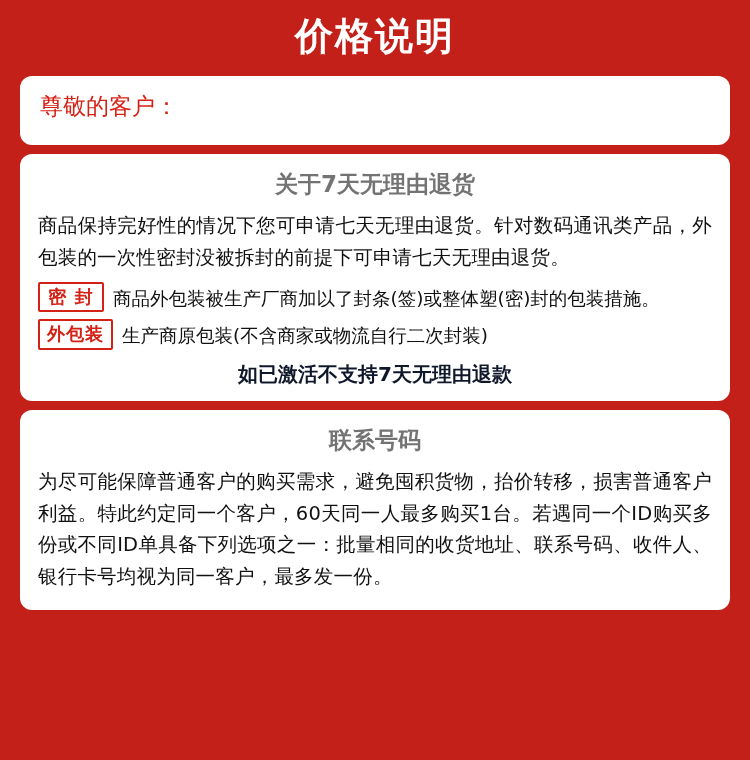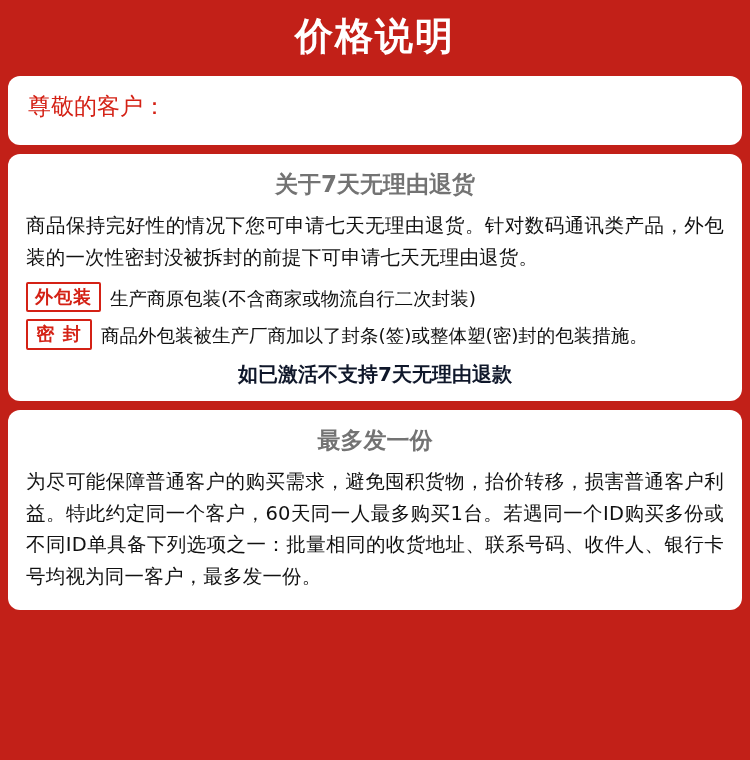--- a/index.html
+++ b/index.html
@@ -11,21 +11,21 @@
     height: 760px;
     background: #c22018;
     font-family: "DejaVu Sans", "Liberation Sans", sans-serif;
     overflow: hidden;
   }
   .page {
     width: 750px;
     height: 760px;
     background: #c22018;
     box-sizing: border-box;
-    padding: 0 8px;
+    padding: 0 20px;
     display: flex;
     flex-direction: column;
   }
   .main-title {
     color: #ffffff;
     font-size: 38px;
     font-weight: bold;
     text-align: center;
     letter-spacing: 2px;
     padding: 14px 0 16px 0;
@@ -114,30 +114,30 @@
 
   <div class="card card-lead">
     <div class="lead-heading">尊敬的客户：</div>
   </div>
 
   <div class="card">
     <div class="section-heading">关于7天无理由退货</div>
     <div class="body-text">商品保持完好性的情况下您可申请七天无理由退货。针对数码通讯类产品，外包装的一次性密封没被拆封的前提下可申请七天无理由退货。</div>
 
     <div class="tag-row">
-      <div class="tag-label">外包装</div>
-      <div class="tag-text">生产商原包装(不含商家或物流自行二次封装)</div>
+      <div class="tag-label">密 封</div>
+      <div class="tag-text">商品外包装被生产厂商加以了封条(签)或整体塑(密)封的包装措施。</div>
     </div>
 
     <div class="tag-row">
-      <div class="tag-label">密 封</div>
-      <div class="tag-text">商品外包装被生产厂商加以了封条(签)或整体塑(密)封的包装措施。</div>
+      <div class="tag-label">外包装</div>
+      <div class="tag-text">生产商原包装(不含商家或物流自行二次封装)</div>
     </div>
 
     <div class="warning-text">如已激活不支持7天无理由退款</div>
   </div>
 
   <div class="card card-special">
-    <div class="section-heading">最多发一份</div>
+    <div class="section-heading">联系号码</div>
     <div class="body-text">为尽可能保障普通客户的购买需求，避免囤积货物，抬价转移，损害普通客户利益。特此约定同一个客户，60天同一人最多购买1台。若遇同一个ID购买多份或不同ID单具备下列选项之一：批量相同的收货地址、联系号码、收件人、银行卡号均视为同一客户，最多发一份。</div>
   </div>
 
 </div>
 
 </body></html>

